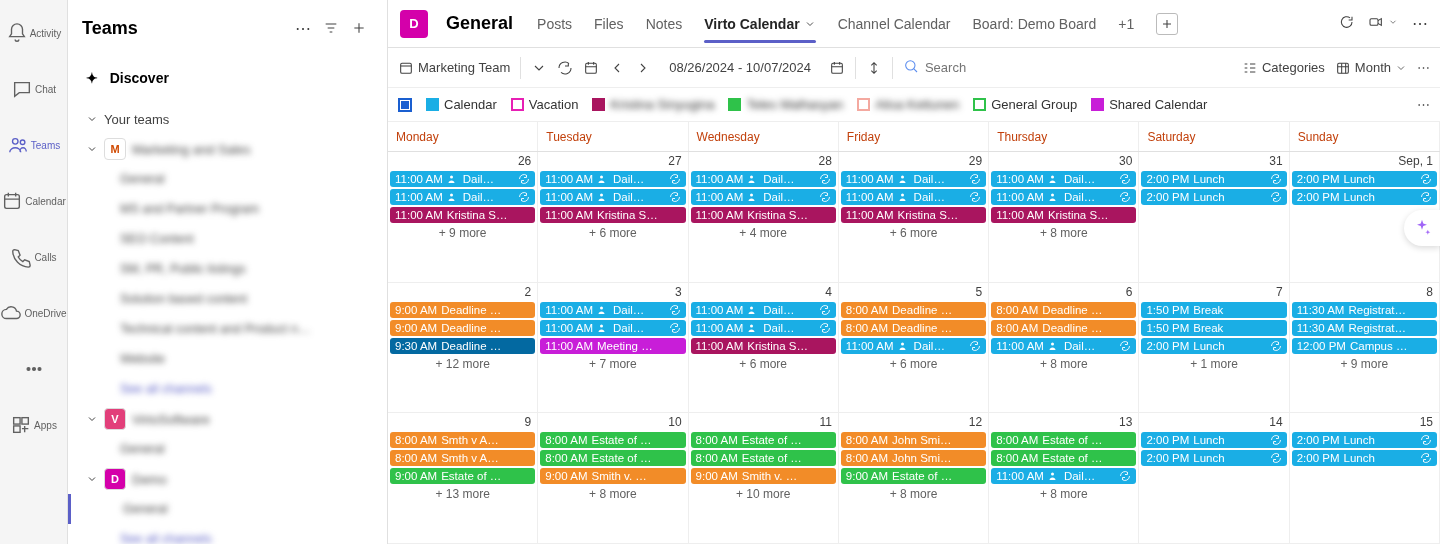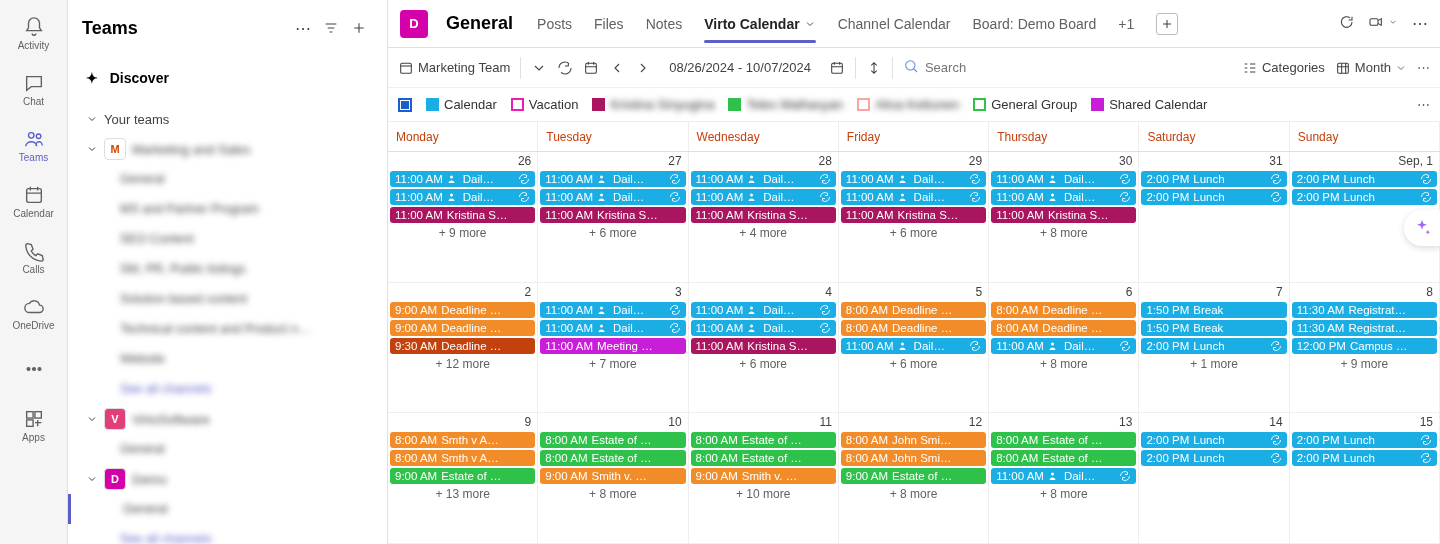--- a/index.html
+++ b/index.html
@@ -1,19 +1,19 @@
 <!DOCTYPE html>
 <html><head>
 <meta charset="utf-8">
 <style>
 * { box-sizing: border-box; margin: 0; padding: 0; font-family: -apple-system, BlinkMacSystemFont, "Segoe UI", sans-serif; }
 html, body { width: 1440px; height: 544px; overflow: hidden; background: #fff; }
 .app { display: flex; height: 544px; }
 .rail { width: 68px; background: #f5f5f5; border-right: 1px solid #e0e0e0; display: flex; flex-direction: column; align-items: center; padding-top: 6px; gap: 2px; }
-.rail-item { width: 68px; height: 54px; display: flex; flex-direction: column; align-items: center; justify-content: center; gap: 2px; border-radius: 4px; cursor: pointer; color: #616161; font-size: 10px; }
+.rail-item { width: 68px; height: 54px; display: flex; flex-direction: row; align-items: center; justify-content: center; gap: 2px; border-radius: 4px; cursor: pointer; color: #616161; font-size: 10px; }
 .rail-item.active { color: #5b5fc7; }
 .rail-ico { width: 22px; height: 22px; display: flex; align-items: center; justify-content: center; }
 .rail-ico svg { width: 22px; height: 22px; stroke: currentColor; fill: none; stroke-width: 1.5; }
 .teams-panel { width: 320px; border-right: 1px solid #e0e0e0; background: #fff; display: flex; flex-direction: column; }
 .tp-top { height: 56px; display: flex; align-items: center; padding: 0 14px; }
 .tp-title { font-size: 18px; font-weight: 700; flex: 1; }
 .tp-ico { width: 28px; height: 28px; display: flex; align-items: center; justify-content: center; color: #424242; cursor: pointer; }
 .discover { height: 44px; display: flex; align-items: center; gap: 12px; padding: 0 18px; font-weight: 700; font-size: 14px; }
 .tree { flex: 1; overflow: hidden; padding: 4px 0; font-size: 13px; }
 .tree-row { display: flex; align-items: center; height: 30px; padding: 0 8px 0 18px; gap: 6px; color: #424242; cursor: pointer; }
@@ -571,21 +571,21 @@
           <div class="cell">
             <div class="date">2</div>
             <div class="evt" style="background: rgb(242, 140, 40);">
               <span>9:00 AM</span>
               <span>Deadline …</span>
             </div>
             <div class="evt" style="background: rgb(242, 140, 40);">
               <span>9:00 AM</span>
               <span>Deadline …</span>
             </div>
-            <div class="evt" style="background: #c2410c; align-items: center;">
+            <div class="evt" style="background: #0369a1; align-items: center;">
               <span>9:30 AM</span>
               <span>Deadline …</span>
             </div>
             <div class="more">+ 12 more</div>
           </div>
           <div class="cell">
             <div class="date">3</div>
             <div class="evt" style="background: rgb(26, 174, 229);">
               <span>11:00 AM</span>
               <svg width="12" height="12" viewBox="0 0 24 24" fill="white">

